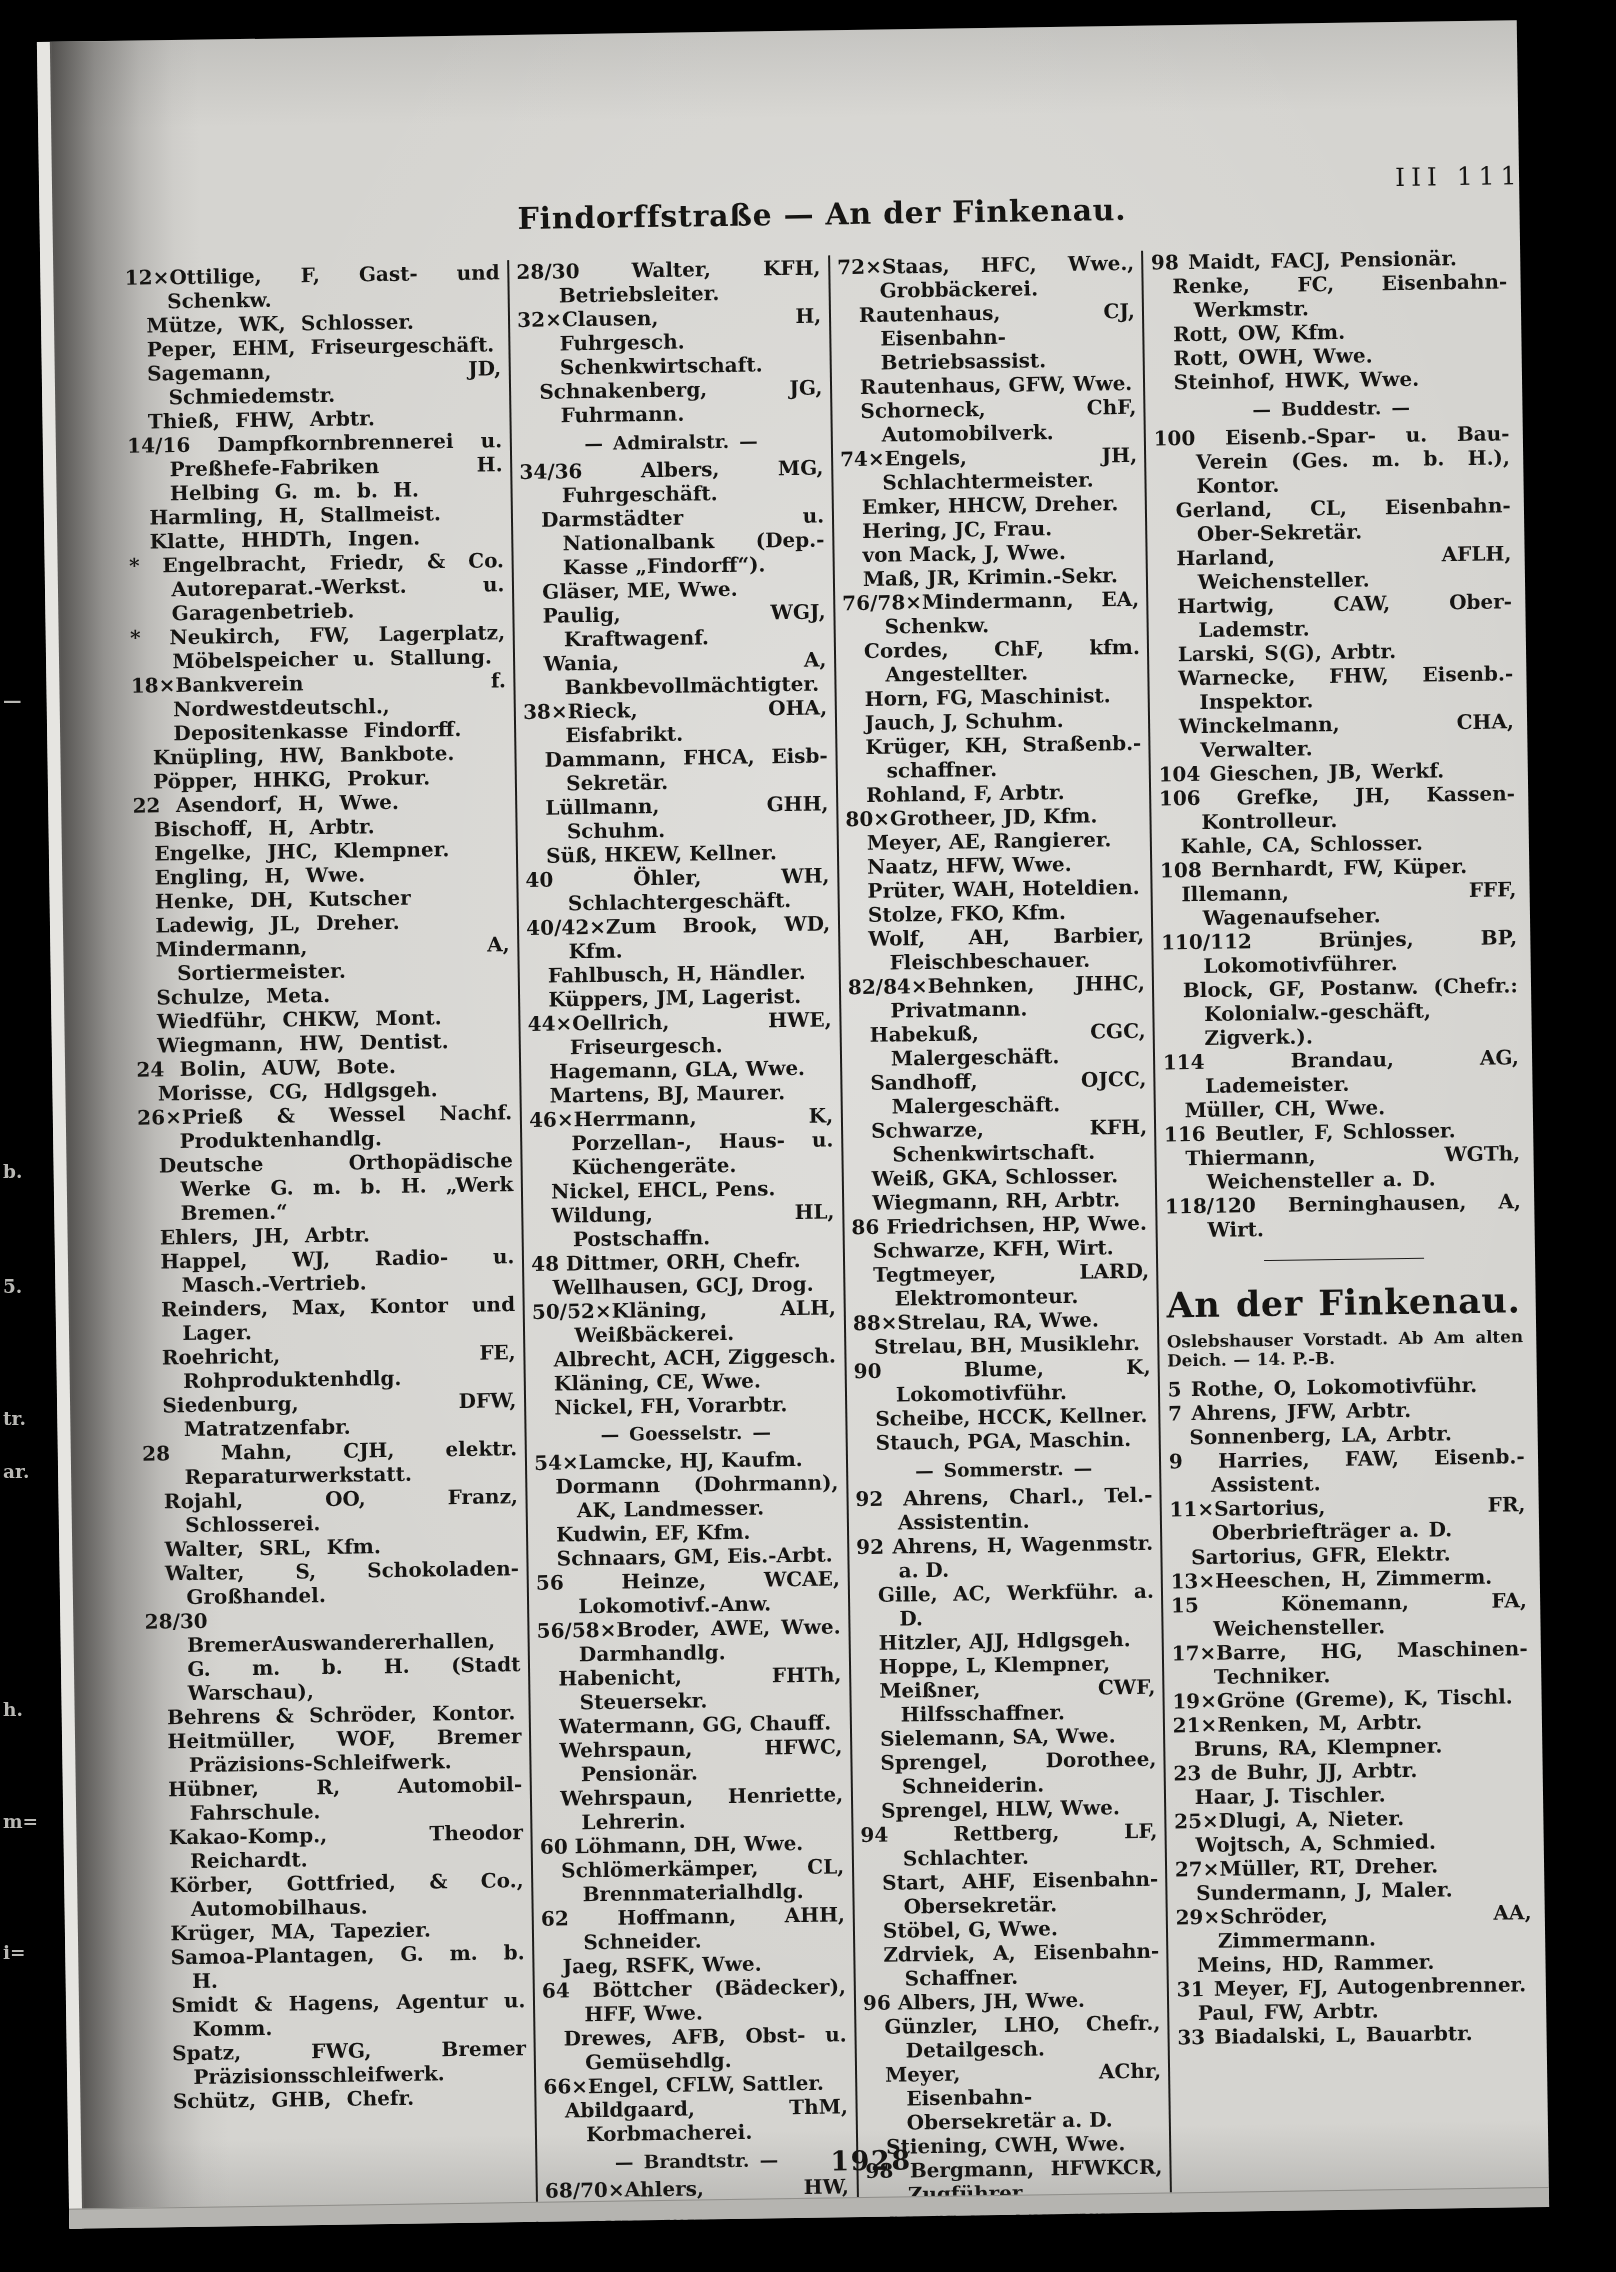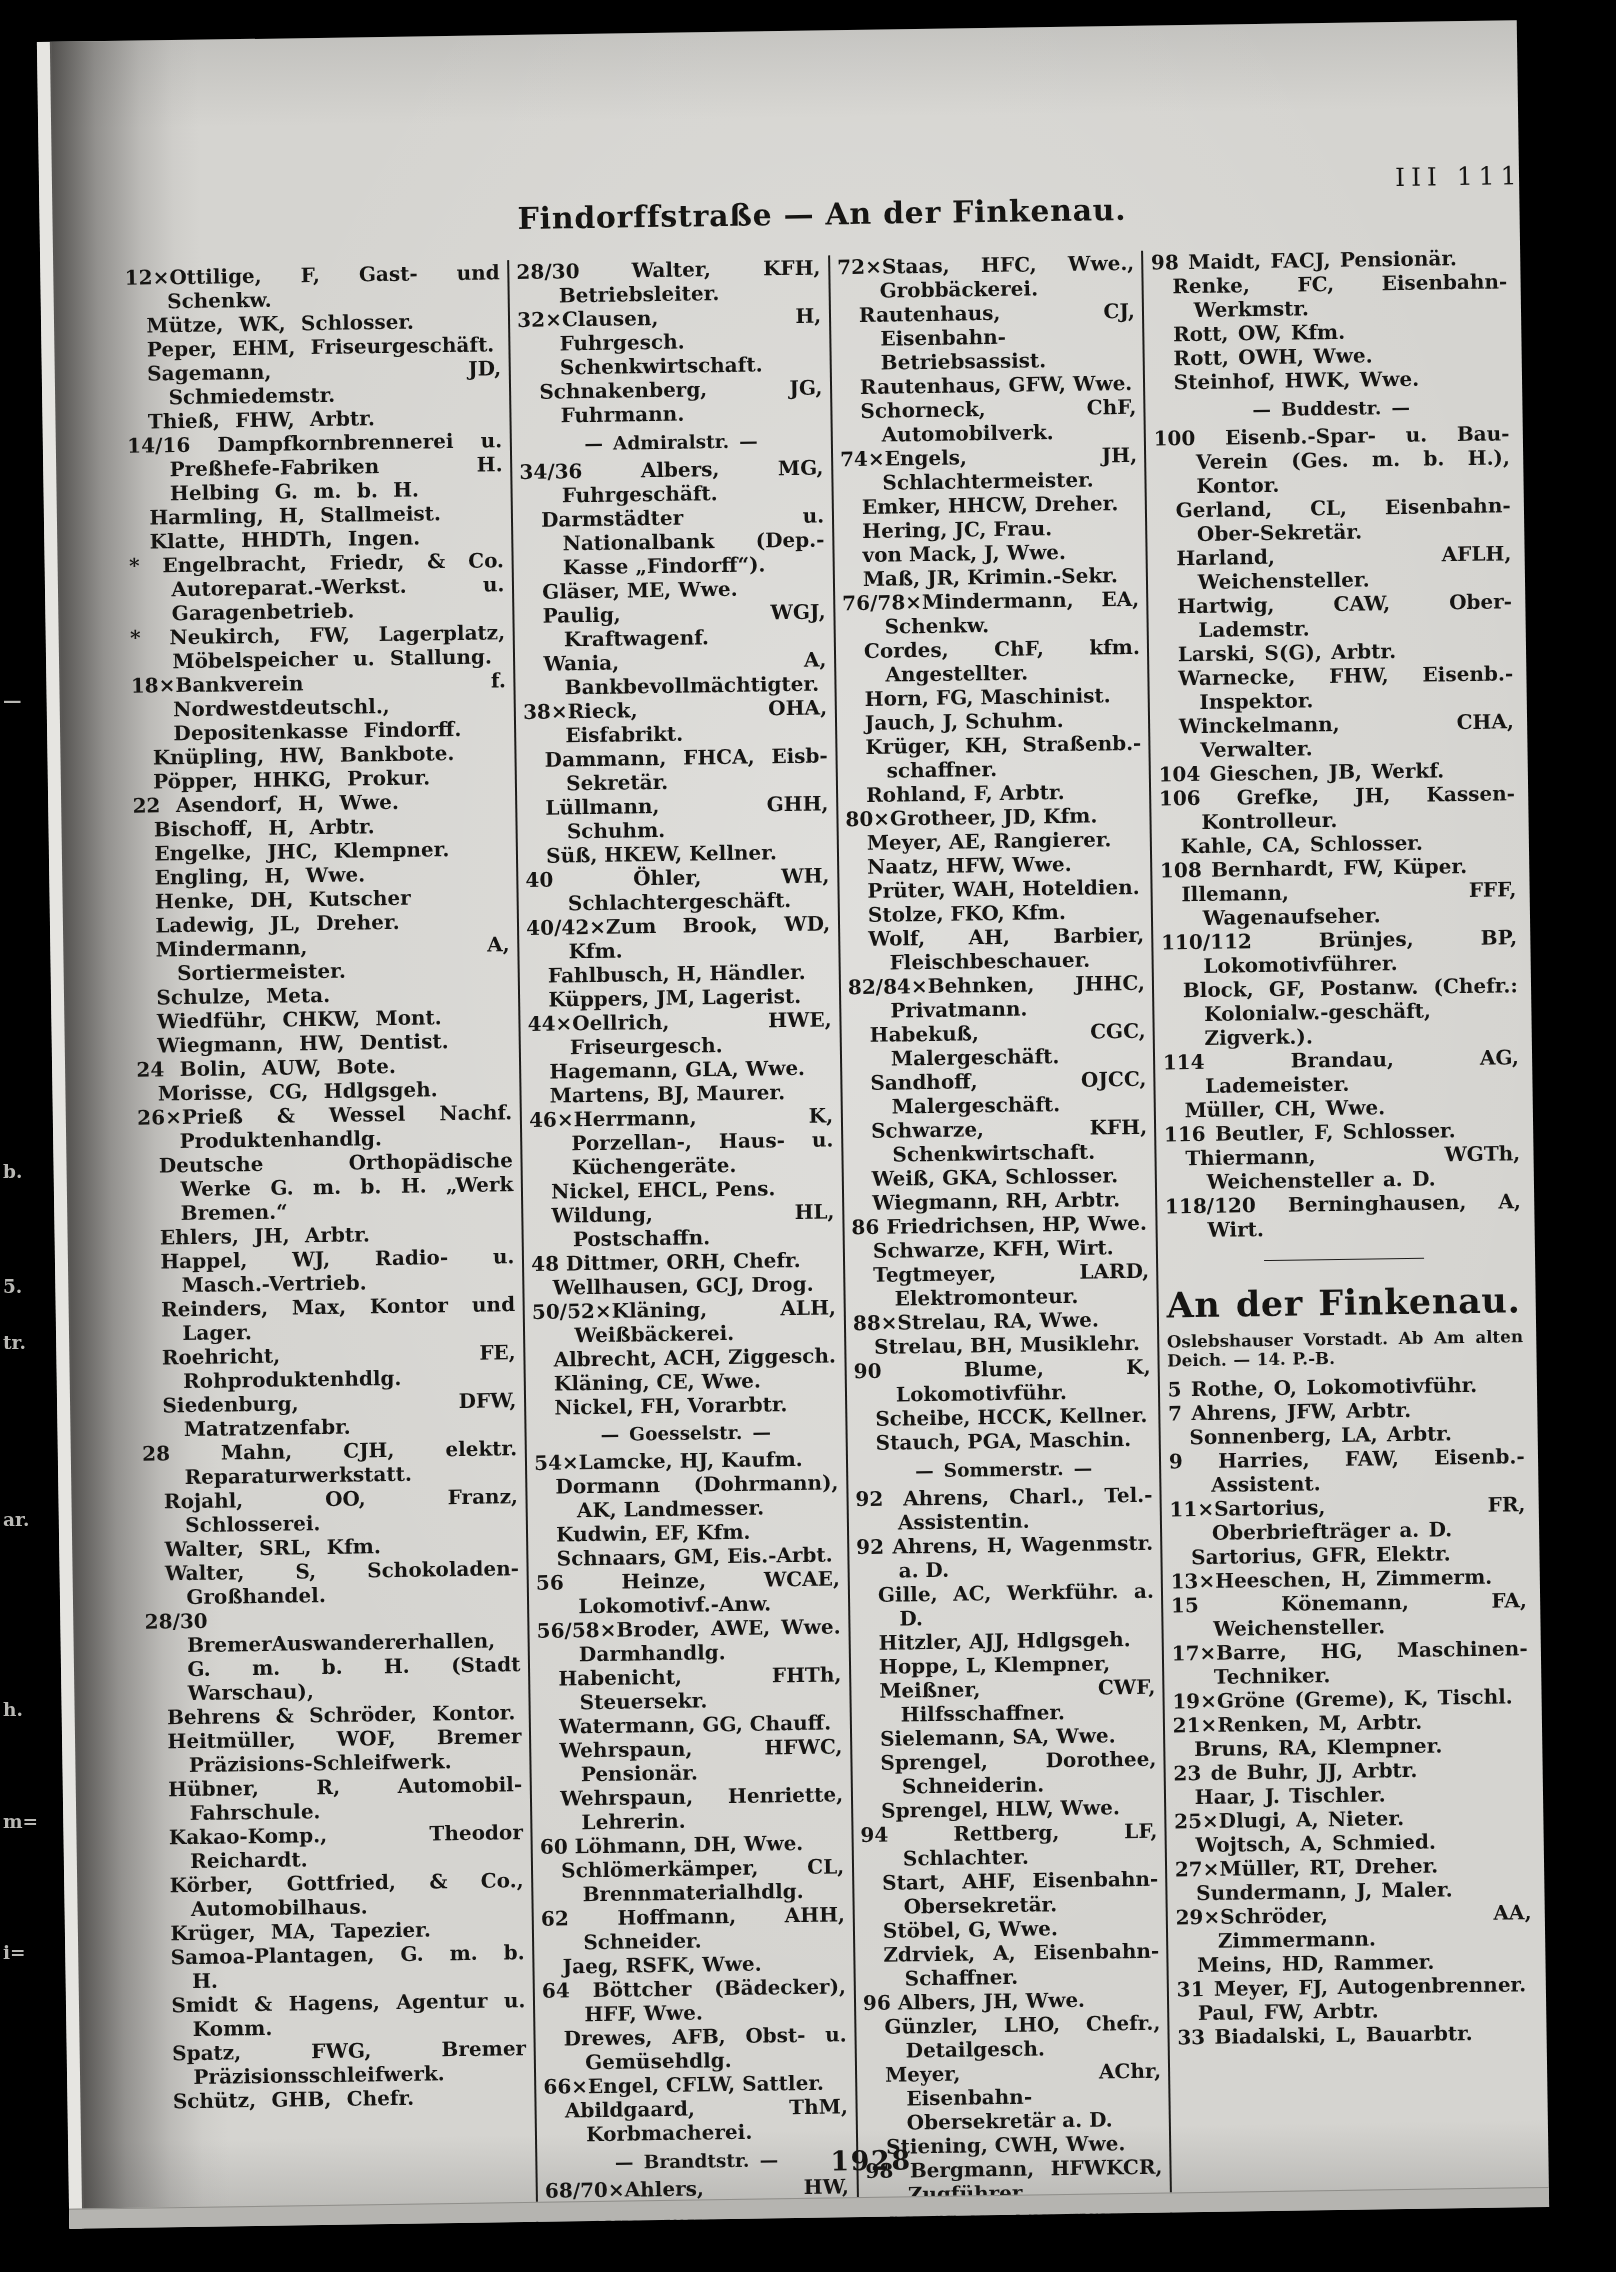--- a/index.html
+++ b/index.html
@@ -49,22 +49,22 @@
      letter-spacing:1.5px;color:#161513;}
 </style>
 </head>
 <body>
 
 <div class="scan">
   <div id="fragments">
       <span class="fragment" style="top: 690px;">—</span>
       <span class="fragment" style="top: 1161px;">b.</span>
       <span class="fragment" style="top: 1276px;">5.</span>
-      <span class="fragment" style="top: 1332px;">tr.</span>
-      <span class="fragment" style="top: 1509px;">ar.</span>
+      <span class="fragment" style="top: 1408px;">tr.</span>
+      <span class="fragment" style="top: 1461px;">ar.</span>
       <span class="fragment" style="top: 1699px;">h.</span>
       <span class="fragment" style="top: 1811px;">m=</span>
       <span class="fragment" style="top: 1942px;">i=</span>
     </div>
   <div class="page">
     <div class="edge-sliver"></div>
     <div class="gutter"></div>
     <div class="content">
       <div class="header">
         <div class="marker">III 111</div>

